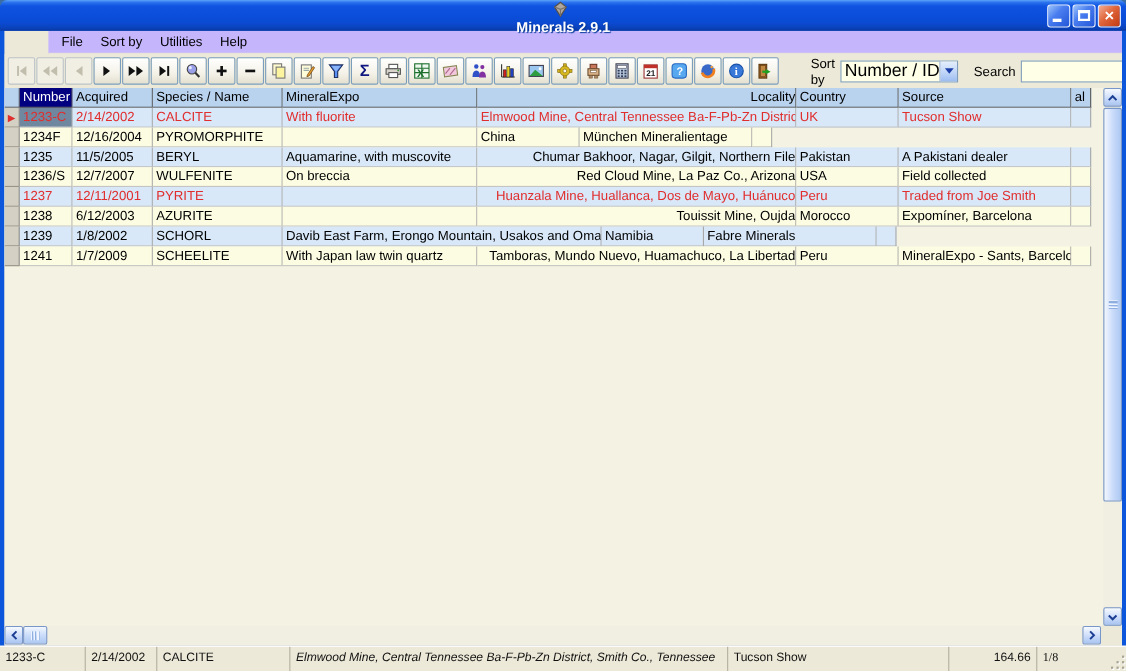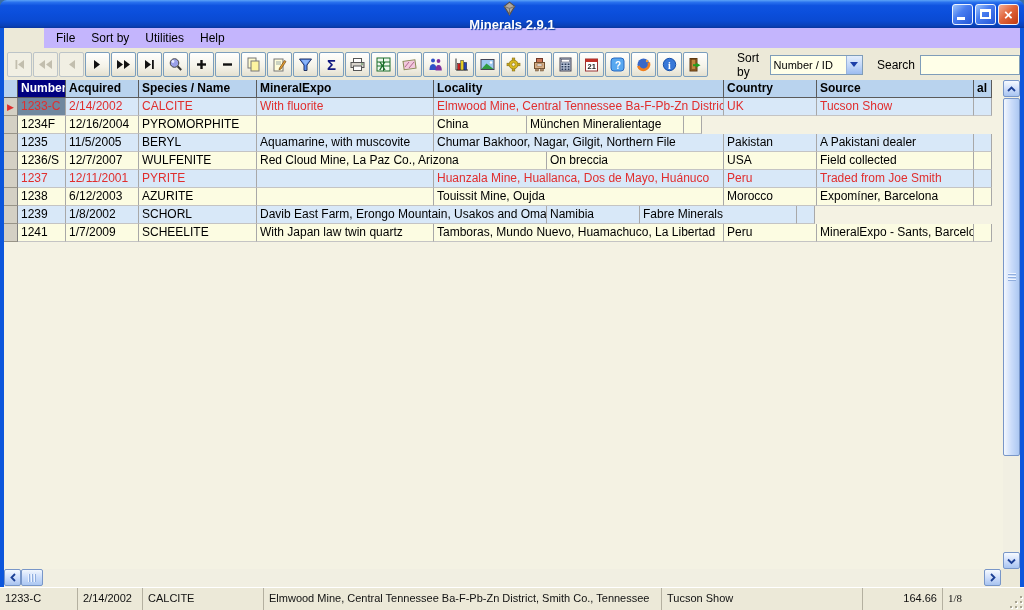--- a/index.html
+++ b/index.html
@@ -30,37 +30,37 @@
 
   
   .toolbar { height:31px; background:#ece9d8; display:flex; align-items:center; padding-left:3px; position:relative; }
   .tbtn { width:25px; height:25px; margin-right:1px; flex:none; border:1px solid #7b9ebd; border-radius:2px;
     background:linear-gradient(180deg,#fffffe 0%,#f4f2e8 60%,#e4e0d0 100%);
     display:flex; align-items:center; justify-content:center; }
   .tbtn.disabled { border-color:#bcc4c8; background:#f1efe3; }
   .sigma { font-size:15px; font-weight:bold; color:#101880; line-height:1; }
   .tlabel { font-size:12px; color:#000; margin:0 5px 0 14px; }
   .combo { width:128px; height:20px; background:#ffffe8; border:1px solid #7f9db9; display:flex; align-items:center; position:relative; }
-  .combo .cval { font-size:11px; padding-left:3px; flex:1; white-space:nowrap; overflow:hidden; }
+  .combo .cval { font-size:16px; padding-left:3px; flex:1; white-space:nowrap; overflow:hidden; }
   .combo .cbtn { width:16px; height:18px; flex:none; border-left:1px solid #9ab4dc;
     background:linear-gradient(180deg,#e4eefc 0%,#c0d6f8 55%,#9cbcf0 100%); display:flex; align-items:center; justify-content:center; }
   .combo .cbtn i { width:0; height:0; border:4px solid transparent; border-top:5px solid #1c3fa8; margin-top:4px; }
   .searchbox { width:100px; height:20px; background:#ffffe8; border:1px solid #7f9db9; font-size:12px; padding:0 3px;
     font-family:"Liberation Sans",sans-serif; }
 
   
   .gridwrap { flex:1; position:relative; background:#f4f2e3; overflow:hidden; }
   .grow { display:flex; height:18px; }
   .ghead .gc { background:#b9d3ee; border-right:1px solid #5a5a5a; border-bottom:1px solid #5a5a5a;
-    font-weight:bold; font-size:12px; line-height:17px; }
+    font-weight:normal; font-size:12px; line-height:17px; }
   .ghead .gc.sorted { background:#000080; color:#fff; }
   .gc { white-space:nowrap; overflow:hidden; padding-left:3px; font-size:12px; line-height:17px; flex:none; }
   .c0 { width:14px; padding-left:0; text-align:center; }
   .c1 { width:48px; } .c2 { width:73px; } .c3 { width:118px; } .c4 { width:177px; }
-  .c5 { width:290px; } .c6 { width:93px; } .c7 { width:157px; } .c8 { width:18px; }
+  .c5 { width:290px;text-align:right; } .c6 { width:93px; } .c7 { width:157px; } .c8 { width:18px; }
   .drow .gc { border-right:1px solid #a8a8a8; border-bottom:1px solid #c4c4c4; }
   .drow.blue .gc { background:#d8e8f8; }
   .drow.cream .gc { background:#fcfce2; }
   .drow .c0 { background:#d4d0c4 !important; border-right:1px solid #808080; border-bottom:1px solid #989488;
     font-size:9px; line-height:18px; color:#000; }
   .drow.red .gc { color:#e02e2e; }
   .drow.selected .c1 { background:#70889f !important; }
 
   .vscroll { position:absolute; top:0; right:0; width:17px; height:100%; background:#f1efe2; }
   .sbtn { width:17px; height:17px; border:1px solid #7896c8; border-radius:2px;
@@ -378,22 +378,22 @@
           <div class="gc c5">Chumar Bakhoor, Nagar, Gilgit, Northern File</div>
           <div class="gc c6">Pakistan</div>
           <div class="gc c7">A Pakistani dealer</div>
           <div class="gc c8"></div>
         </div>
           <div class="grow drow cream">
           <div class="gc c0"></div>
           <div class="gc c1">1236/S</div>
           <div class="gc c2">12/7/2007</div>
           <div class="gc c3">WULFENITE</div>
+          <div class="gc c4">On breccia</div>
           <div class="gc c5">Red Cloud Mine, La Paz Co., Arizona</div>
-          <div class="gc c4">On breccia</div>
           <div class="gc c6">USA</div>
           <div class="gc c7">Field collected</div>
           <div class="gc c8"></div>
         </div>
           <div class="grow drow blue red">
           <div class="gc c0"></div>
           <div class="gc c1">1237</div>
           <div class="gc c2">12/11/2001</div>
           <div class="gc c3">PYRITE</div>
           <div class="gc c4"></div>
@@ -466,21 +466,21 @@
       </div>
       <div class="hcorner"></div>
     </div>
 
   </div>
 
   <div class="statusbar">
     <div class="sp" style="width:78px;">1233-C</div>
     <div class="sp" style="width:65px;">2/14/2002</div>
     <div class="sp" style="width:121px;">CALCITE</div>
-    <div class="sp" style="width:398px;">Elmwood Mine, Central Tennessee Ba-F-Pb-Zn District, Smith Co., Tennessee</div>
+    <div class="sp" style="width:398px;font-style:italic;">Elmwood Mine, Central Tennessee Ba-F-Pb-Zn District, Smith Co., Tennessee</div>
     <div class="sp" style="width:201px;">Tucson Show</div>
     <div class="sp right" style="width:80px;">164.66</div>
     <div class="sp last">1/8</div>
     <div class="grip">
         <i></i>
         <i></i>
         <i></i>
         <i></i>
         <i></i>
         <i></i>

